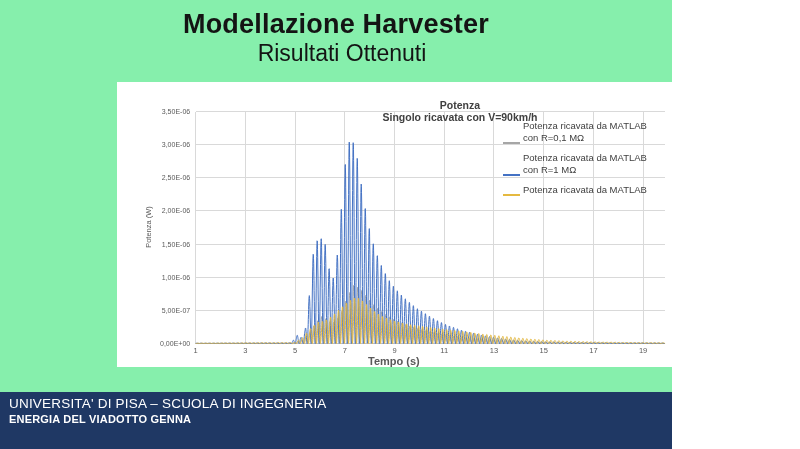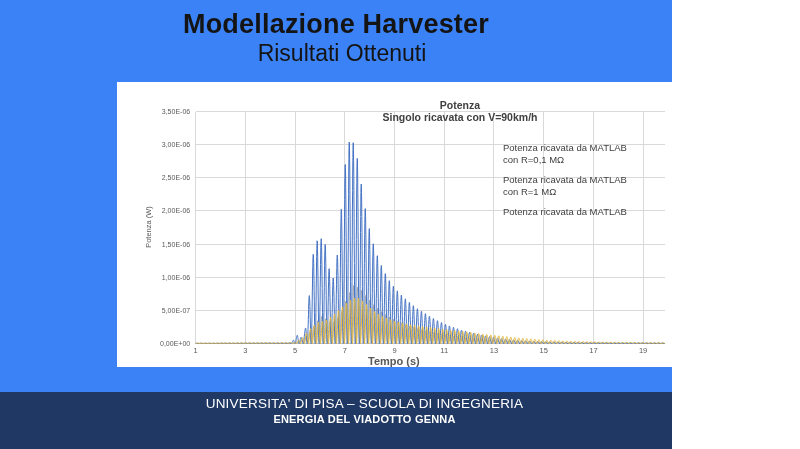--- a/index.html
+++ b/index.html
@@ -1,16 +1,16 @@
 <!DOCTYPE html>
 <html><head>
 <meta charset="utf-8">
 <style>
   html,body{margin:0;padding:0;}
-  .slide{position:relative;width:672px;height:449px;background:#3b82f6;
+  .slide{position:relative;width:672px;height:449px;background:#86efac;
          font-family:"Liberation Sans",sans-serif;overflow:hidden;}
 
   
   .titles{position:absolute;top:9px;left:0;width:100%;text-align:center;color:#141414;}
   .slide-title{font-size:27px;font-weight:bold;line-height:31px;letter-spacing:.2px;}
   .slide-subtitle{font-size:23px;font-weight:400;line-height:27px;padding-left:12px;}
 
   
   .chart-card{position:absolute;left:117px;top:82px;width:570px;height:285px;background:#ffffff;}
   .chart-titleblock{position:absolute;left:116px;top:2px;width:454px;text-align:center;
@@ -19,27 +19,27 @@
   .chart-subtitle{font-size:10.5px;line-height:12px;}
   svg.plot{position:absolute;left:0;top:0;}
 
   .y-axis-title{position:absolute;left:-8px;top:140px;width:80px;height:10px;text-align:center;
                 font-size:7.5px;color:#595959;transform:rotate(-90deg);}
   .x-axis-title{position:absolute;left:251px;top:273px;width:120px;text-align:left;
                 font-size:11px;font-weight:600;color:#595959;}
 
   
   .legend{position:absolute;left:386px;top:0;width:176px;}
-  .legend-item{position:absolute;left:0;display:flex;align-items:center;flex-direction:column;}
+  .legend-item{position:absolute;left:0;display:flex;align-items:flex-end;}
   .legend-item.i0{top:38px;} .legend-item.i1{top:70px;} .legend-item.i2{top:102px;}
   .swatch{flex:0 0 17px;height:2.2px;margin-top:4.8px;margin-right:3px;}
   .legend-text{font-size:9.5px;line-height:12px;color:#404040;}
 
   
-  .footer{position:absolute;left:0;top:392px;width:800px;height:57px;background:#1F3864;color:#ffffff;text-align:center;}
+  .footer{position:absolute;left:0;top:392px;width:800px;height:57px;background:#1F3864;color:#ffffff;}
   .footer-textblock{position:absolute;left:9px;top:3px;right:80px;}
   .f1{font-size:13.5px;line-height:18px;font-weight:400;letter-spacing:.2px;}
   .f2{font-size:11px;line-height:13.5px;font-weight:bold;letter-spacing:.2px;}
 </style>
 </head>
 <body>
 
 <div class="slide">
 
   <div class="titles">

